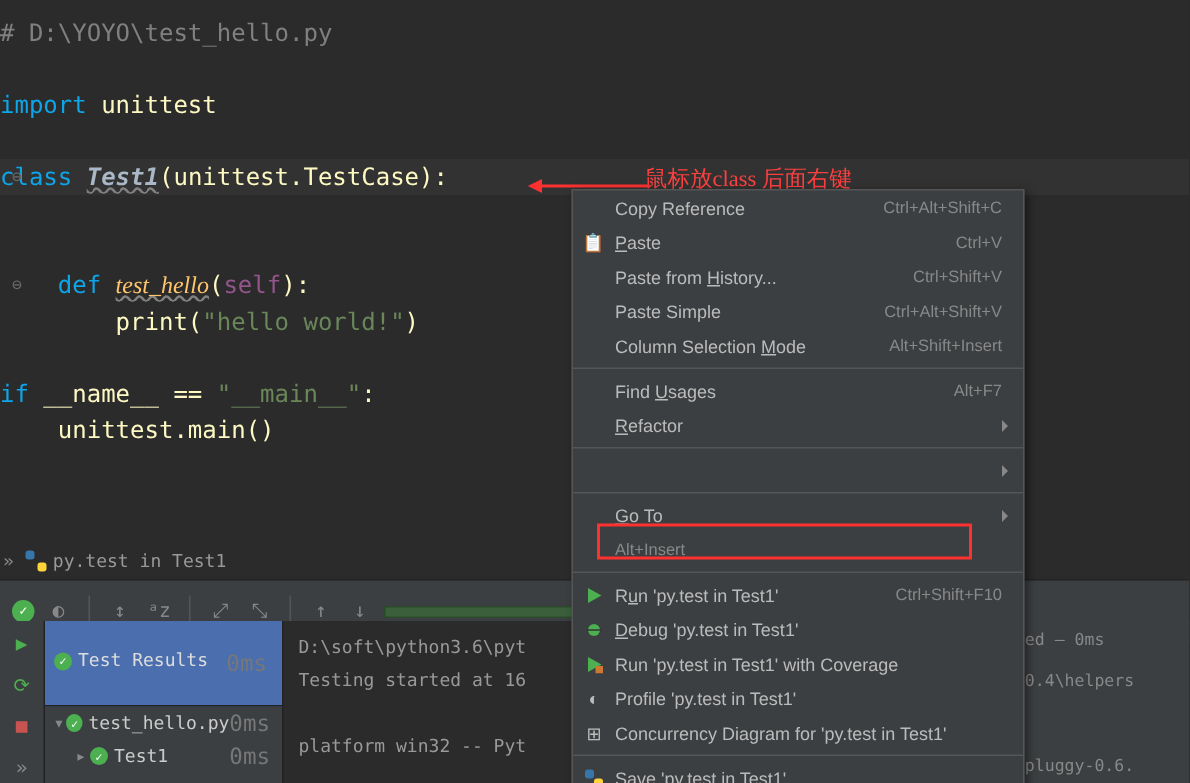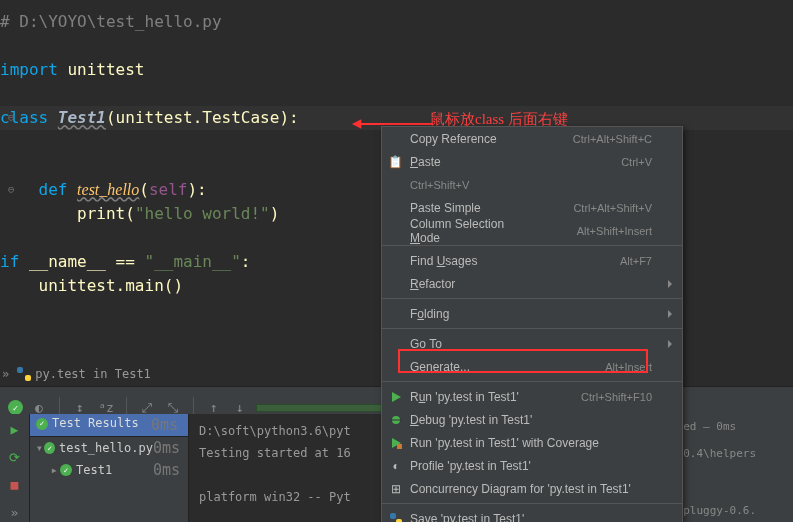--- a/index.html
+++ b/index.html
@@ -13,41 +13,41 @@
   .dim { color:#808080; }
   .str { color:#6a8759; }
   .self { color:#94558d; }
   .fn { color:#ffc66d; font-style:italic; text-decoration:underline wavy #808080;font-family:Liberation Serif, serif; }
   .builtin { color:#fef9c3; }
   .hlrow { background:#323232; }
   .c-annot { position:absolute; left:430px; top:110px; color:#ff4040; font-size:15px; font-family:SimSun,serif; pointer-events:none; }
   .arrow { position:absolute; left:350px; top:118px; width:85px; height:12px; pointer-events:none; }
 
   .context-menu { position:absolute; left:381px; top:126px; width:302px; background:#3c3f41; border:1px solid #555; box-shadow:2px 2px 6px rgba(0,0,0,.5); font-family:"Segoe UI",sans-serif; font-size:12px; color:#bbbbbb; z-index:10; }
-  .menu-item { display:flex; align-items:center; height:23px; padding:0 30px 0 28px; position:relative;gap:48px; }
+  .menu-item { display:flex; align-items:center; height:23px; padding:0 14px 0 28px; position:relative;gap:48px; }
   .menu-label { flex:1; }
   .menu-shortcut { color:#888; font-size:11px; }
   .menu-sub { position:absolute; right:10px; top:50%; transform:translateY(-50%); border-left:4px solid #888; border-top:4px solid transparent; border-bottom:4px solid transparent; }
   .menu-sep { height:1px; background:#555; margin:3px 0; }
   .menu-icon { position:absolute; left:6px; width:16px; height:16px; display:flex; align-items:center; justify-content:center; }
   .u { text-decoration:underline; }
   .redbox { position:absolute; left:398px; top:349px; width:250px; height:24px; border:2px solid #ff3030; z-index:20; pointer-events:none; }
 
   .tab-row { position:absolute; top:364px; left:0; height:20px; display:flex; align-items:center; font-size:12px; color:#999; }
   .tab-row .pylogo { width:14px; height:14px; margin:0 4px 0 8px; }
   .toolbar-row { position:absolute; top:386px; left:0; right:0; height:42px; background:#3c3f41; border-top:1px solid #222; display:flex; align-items:center; }
   .tb-icons { display:flex; align-items:center; gap:6px; padding-left:8px; }
   .tb-btn { width:20px; height:20px; display:flex; align-items:center; justify-content:center; font-size:13px; color:#888; }
   .tb-sep { width:1px; height:22px; background:#555; margin:0 4px; }
   .ok-badge { width:15px; height:15px; border-radius:50%; background:#4caf50; display:flex; align-items:center; justify-content:center; color:#fff; font-size:9px; font-weight:bold; }
   .progress { margin-left:6px; flex:1; height:8px; background:#3a5f3a; border:1px solid #2a4a2a; max-width:200px; }
   .result-row { position:absolute; top:414px; left:0; right:0; bottom:0; display:flex; font-size:12px; }
   .side-col { width:30px; background:#3c3f41; border-right:1px solid #222; display:flex; flex-direction:column; align-items:center; padding-top:6px; gap:8px; font-size:13px; color:#888; }
   .tree { width:158px; background:#3c3f41; }
-  .tree-head { background:#4b6eaf; color:#ddd; padding:2px 6px; display:flex; justify-content:space-between; border-bottom:1px solid #222; }
+  .tree-head { background:#4b6eaf; color:#ddd; padding:19px 6px; display:flex; justify-content:space-between; border-bottom:1px solid #222; }
   .tree-row { display:flex; align-items:center; padding:2px 4px; color:#ccc; }
   .tree-row .tog { color:#888; width:12px; text-align:center; }
   .ms { color:#777; margin-left:auto; font-size:15px; padding-right:4px; }
   .console { flex:1; background:#2b2b2b; color:#999; font-family:Consolas,monospace; padding:6px 10px; line-height:22px; overflow:hidden; border-left:1px solid #222; }
   .right-col { width:130px; background:#3c3f41; border-left:1px solid #222; padding:6px; color:#888; font-size:11px; }
   .pyicon { width:12px; height:12px; display:inline-block; position:relative; }
   .pyicon::before { content:""; position:absolute; width:6px; height:6px; background:#3776ab; border-radius:2px; top:0; left:0; }
   .pyicon::after { content:""; position:absolute; width:6px; height:6px; background:#ffd43b; border-radius:2px; bottom:0; right:0; }
 </style>
 </head>
@@ -78,20 +78,21 @@
   <div class="menu-item">
       <span class="menu-label"><span>Copy Reference</span></span>
       <span class="menu-shortcut">Ctrl+Alt+Shift+C</span>
     </div>
   <div class="menu-item">
       <span class="menu-icon">📋</span>
       <span class="menu-label"><span class="u">P</span><span>aste</span></span>
       <span class="menu-shortcut">Ctrl+V</span>
     </div>
   <div class="menu-item">
+      <span class="menu-label">Paste from <span class="u">H</span>istory...</span>
       <span class="menu-shortcut">Ctrl+Shift+V</span>
     </div>
   <div class="menu-item">
       <span class="menu-label">Paste Simple</span>
       <span class="menu-shortcut">Ctrl+Alt+Shift+V</span>
     </div>
   <div class="menu-item">
       <span class="menu-label">Column Selection <span class="u">M</span>ode</span>
       <span class="menu-shortcut">Alt+Shift+Insert</span>
     </div>
@@ -99,30 +100,28 @@
   <div class="menu-item">
       <span class="menu-label">Find <span class="u">U</span>sages</span>
       <span class="menu-shortcut">Alt+F7</span>
     </div>
   <div class="menu-item">
       <span class="menu-label"><span class="u">R</span>efactor</span>
       <span class="menu-sub"></span>
     </div>
   <div class="menu-sep"></div>
   <div class="menu-item">
-      <span class="menu-label">F<span class="u">o</span>lding</span>
       <span class="menu-sub"></span>
     </div>
   <div class="menu-sep"></div>
   <div class="menu-item">
       <span class="menu-label"><span class="u">G</span>o To</span>
       <span class="menu-sub"></span>
     </div>
   <div class="menu-item">
-      <span class="menu-label">Generate...</span>
       <span class="menu-shortcut">Alt+Insert</span>
     </div>
   <div class="menu-sep"></div>
   <div class="menu-item">
       <span class="menu-icon">
         <svg width="12" height="12">
           <polygon points="2,1 11,6 2,11" fill="#4caf50"></polygon>
         </svg>
       </span>
       <span class="menu-label">R<span class="u">u</span>n 'py.test in Test1'</span>

